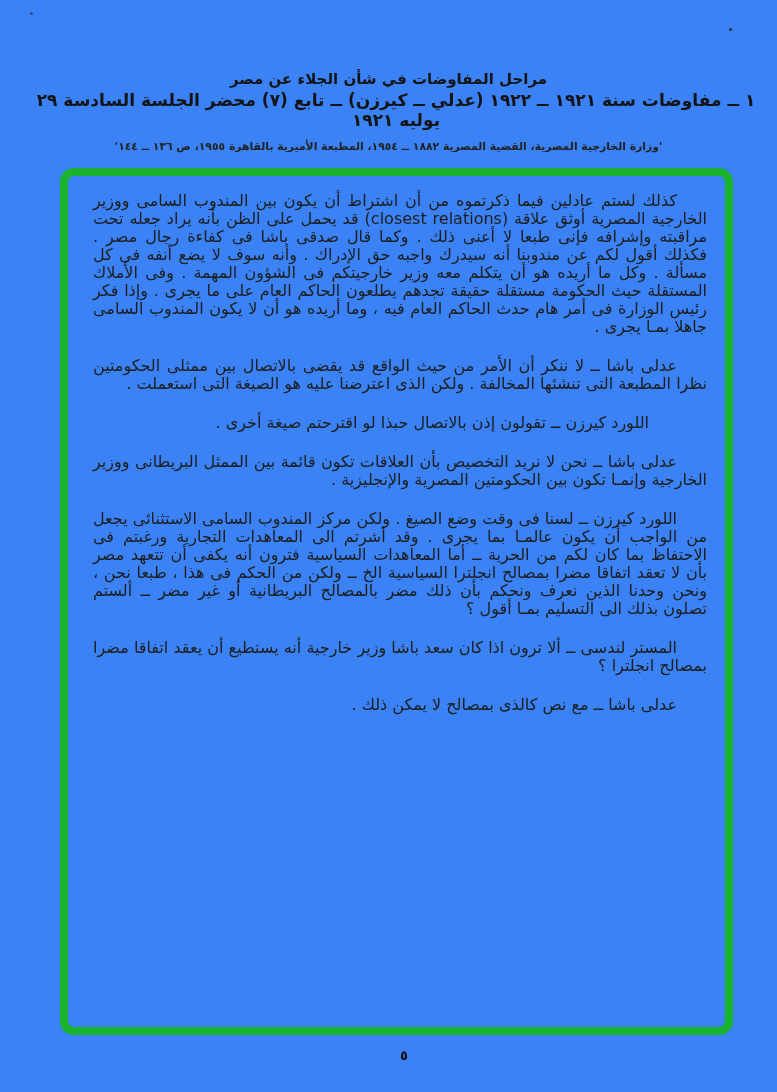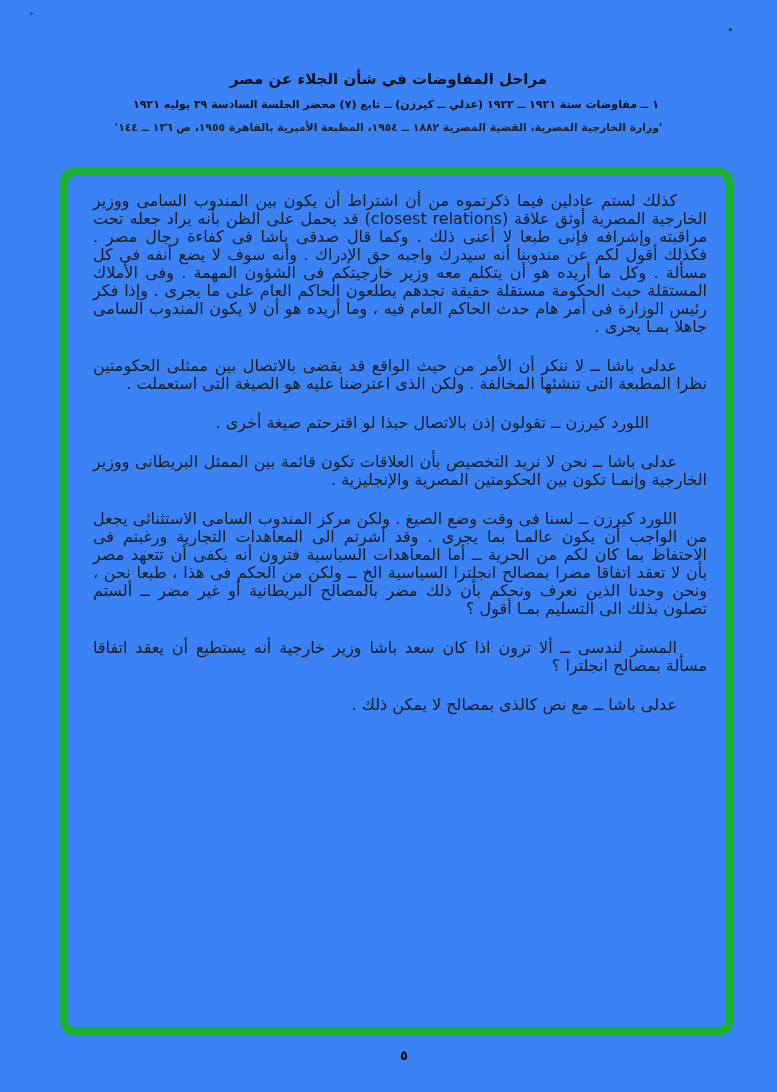--- a/index.html
+++ b/index.html
@@ -27,22 +27,22 @@
     text-align: center;
     direction: rtl;
     color: #141414;
   }
   .header .title {
     font-size: 15px;
     font-weight: bold;
     letter-spacing: 0.2px;
   }
   .header .subtitle {
-    margin-top: 10px;
-    font-size: 11px;
+    margin-top: 2px;
+    font-size: 17px;
     font-weight: bold;
     padding-left: 15px;
   }
   .header .source {
     margin-top: 10px;
     font-size: 10.8px;
     font-weight: bold;
     color: #222;
   }
   
@@ -111,19 +111,19 @@
   </div>
 
   <div class="green-box"></div>
 
   <div class="body-text">
     <p>كذلك لستم عادلين فيما ذكرتموه من أن اشتراط أن يكون بين المندوب السامى ووزير الخارجية المصرية أوثق علاقة (closest relations) قد يحمل على الظن بأنه يراد جعله تحت مراقبته وإشرافه فإنى طبعا لا أعنى ذلك . وكما قال صدقى باشا فى كفاءة رجال مصر . فكذلك أقول لكم عن مندوبنا أنه سيدرك واجبه حق الإدراك . وأنه سوف لا يضع أنفه فى كل مسألة . وكل ما أريده هو أن يتكلم معه وزير خارجيتكم فى الشؤون المهمة . وفى الأملاك المستقلة حيث الحكومة مستقلة حقيقة تجدهم يطلعون الحاكم العام على ما يجرى . وإذا فكر رئيس الوزارة فى أمر هام حدث الحاكم العام فيه ، وما أريده هو أن لا يكون المندوب السامى جاهلا بمـا يجرى .</p>
     <p>عدلى باشا ــ لا ننكر أن الأمر من حيث الواقع قد يقضى بالاتصال بين ممثلى الحكومتين نظرا المطبعة التى تنشئها المخالفة . ولكن الذى اعترضنا عليه هو الصيغة التى استعملت .</p>
     <p class="wide-indent">اللورد كيرزن ــ تقولون إذن بالاتصال حبذا لو اقترحتم صيغة أخرى .</p>
     <p>عدلى باشا ــ نحن لا نريد التخصيص بأن العلاقات تكون قائمة بين الممثل البريطانى ووزير الخارجية وإنمـا تكون بين الحكومتين المصرية والإنجليزية .</p>
     <p>اللورد كيرزن ــ لسنا فى وقت وضع الصيغ . ولكن مركز المندوب السامى الاستثنائى يجعل من الواجب أن يكون عالمـا بما يجرى . وقد أشرتم الى المعاهدات التجارية ورغبتم فى الاحتفاظ بما كان لكم من الحرية ــ أما المعاهدات السياسية فترون أنه يكفى أن تتعهد مصر بأن لا تعقد اتفاقا مضرا بمصالح انجلترا السياسية الخ ــ ولكن من الحكم فى هذا ، طبعا نحن ، ونحن وحدنا الذين نعرف ونحكم بأن ذلك مضر بالمصالح البريطانية أو غير مضر ــ ألستم تصلون بذلك الى التسليم بمـا أقول ؟</p>
-    <p>المستر لندسى ــ ألا ترون اذا كان سعد باشا وزير خارجية أنه يستطيع أن يعقد اتفاقا مسألة بمصالح انجلترا ؟</p>
+    <p>المستر لندسى ــ ألا ترون اذا كان سعد باشا وزير خارجية أنه يستطيع أن يعقد اتفاقا مضرا بمصالح انجلترا ؟</p>
     <p>عدلى باشا ــ مع نص كالذى بمصالح لا يمكن ذلك .</p>
   </div>
 
   <div class="page-number">٥</div>
 
 </div>
 
 </body></html>

